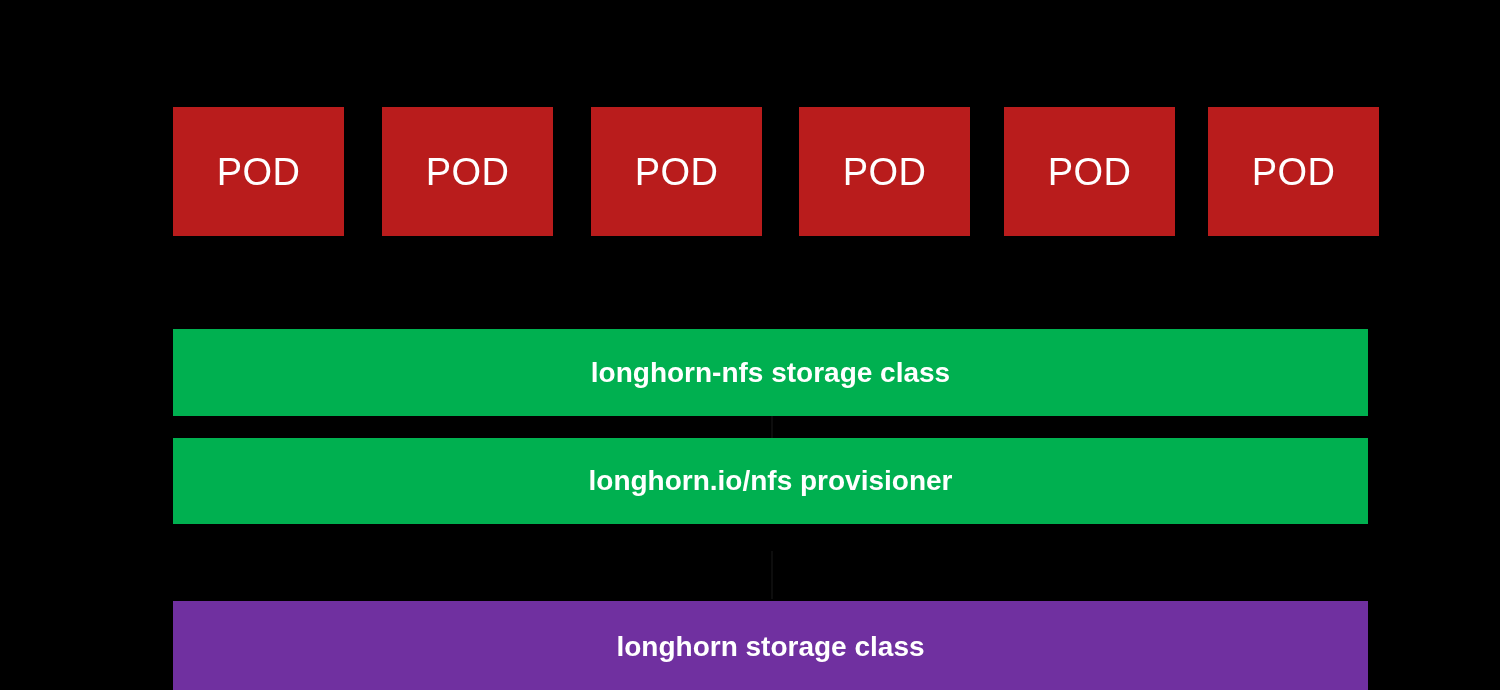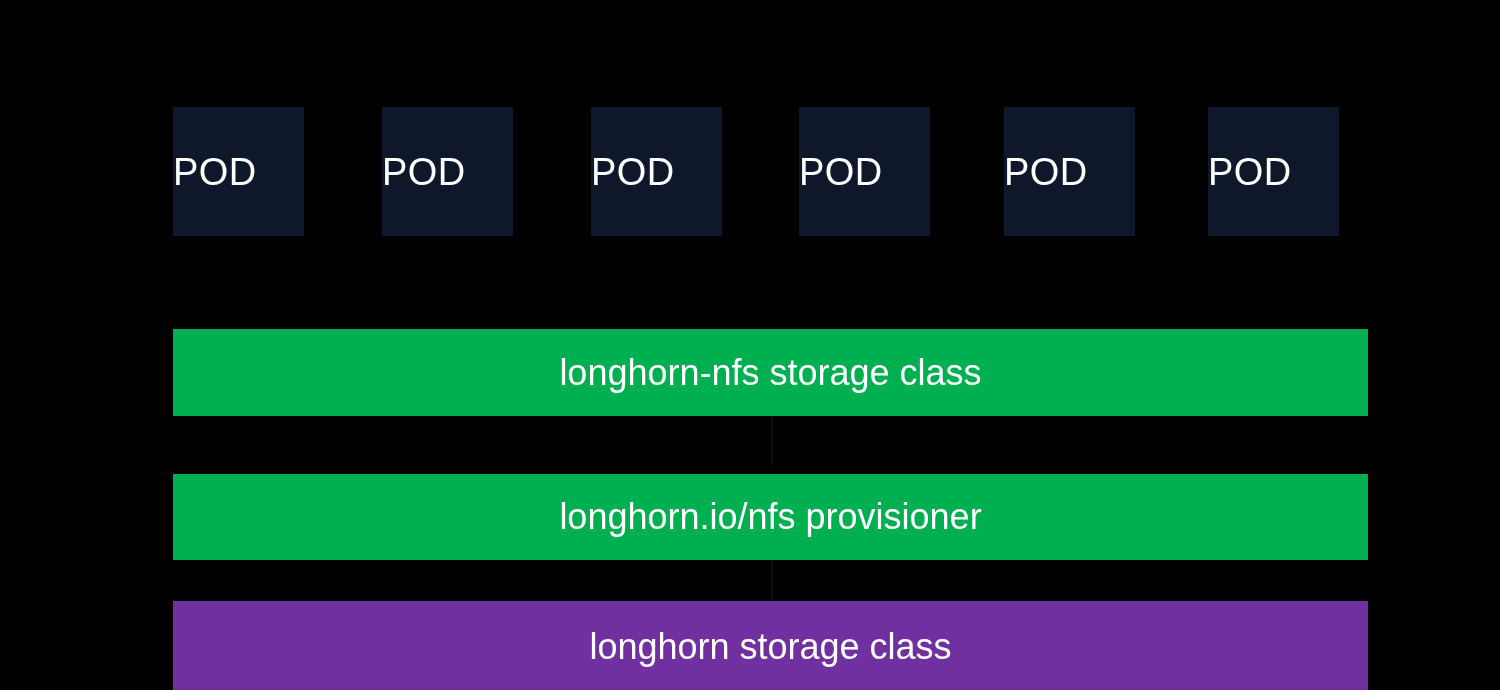--- a/index.html
+++ b/index.html
@@ -23,26 +23,26 @@
   .pod-row {
     position: absolute;
     left: 0;
     top: 107px;
     width: 1500px;
     height: 129px;
   }
   .pod-box {
     position: absolute;
     top: 0;
-    width: 131px;
+    width: 171px;
     height: 129px;
-    background: #0f172a;
+    background: #b91c1c;
     display: flex;
     align-items: center;
-    justify-content: flex-start;
+    justify-content: center;
     box-sizing: border-box;
   }
   .pod-label {
     color: #ffffff;
     font-size: 38px;
     line-height: 1;
     font-weight: 400;
     letter-spacing: 0.4px;
     white-space: nowrap;
   }
@@ -52,32 +52,32 @@
     position: absolute;
     left: 173px;
     width: 1195px;
     display: flex;
     align-items: center;
     justify-content: center;
     box-sizing: border-box;
   }
   .layer-label {
     color: #ffffff;
-    font-size: 36px;
+    font-size: 28px;
     line-height: 1;
-    font-weight: 400;
+    font-weight: 700;
     white-space: nowrap;
   }
   .bar-nfs-storage-class {
     top: 329px;
     height: 87px;
     background: #00b050;
   }
   .bar-nfs-provisioner {
-    top: 474px;
+    top: 438px;
     height: 86px;
     background: #00b050;
   }
   .bar-longhorn-storage-class {
     top: 601px;
     height: 91px;
     background: #7030a0;
   }
 
   

